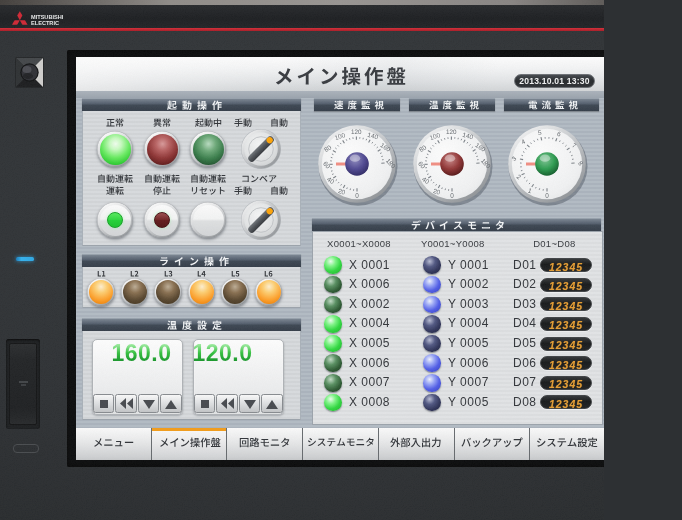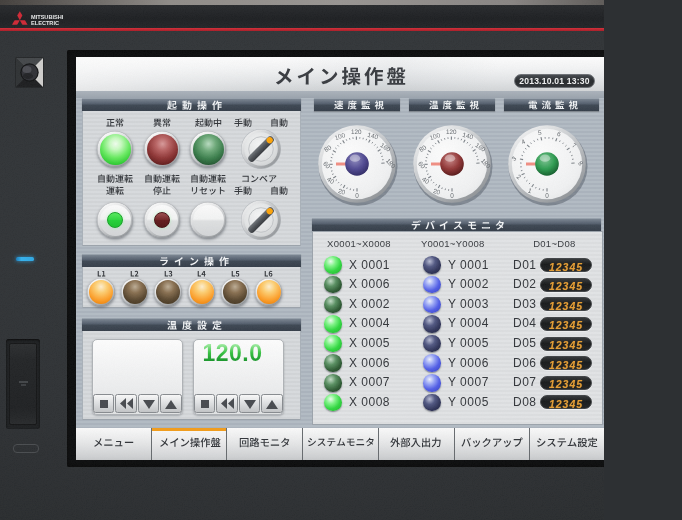--- a/index.html
+++ b/index.html
@@ -327,39 +327,40 @@
       <svg width="57" height="14" viewBox="0 0 57 14" style="position:absolute;overflow:visible;left:90.5px;top:262.2px;">
         <g fill="#f4f6f8" transform="translate(0,10.0)">
           <path d="M4.9 -5.6H7.6V-5H4.9ZM4.9 -7.1H7.6V-6.5H4.9ZM3.8 -8.1V-4.1H8.8V-8.1ZM0.9 -7.5C1.5 -7.2 2.4 -6.8 2.7 -6.4L3.4 -7.4C3 -7.7 2.2 -8.1 1.6 -8.4ZM0.3 -4.8C0.9 -4.5 1.8 -4 2.1 -3.7L2.8 -4.7C2.4 -5 1.5 -5.4 0.9 -5.7ZM0.5 -0 1.5 0.7C2 -0.3 2.6 -1.4 3.1 -2.5L2.2 -3.2C1.6 -2 1 -0.8 0.5 -0ZM2.7 -0.4V0.6H9.7V-0.4H9.1V-3.5H3.5V-0.4ZM4.5 -0.4V-2.5H5.1V-0.4ZM6 -0.4V-2.5H6.5V-0.4ZM7.4 -0.4V-2.5H8V-0.4Z"></path>
           <path d="M18.9 -6.3V-5.7H17.5V-4.7H18.9V-3.2H23V-4.7H24.5V-5.7H23V-6.3H21.8V-5.7H20V-6.3ZM21.8 -4.7V-4.1H20V-4.7ZM22.2 -1.8C21.9 -1.5 21.4 -1.2 21 -1C20.5 -1.2 20.1 -1.5 19.8 -1.8ZM17.6 -2.8V-1.8H19.1L18.6 -1.7C18.9 -1.2 19.3 -0.9 19.8 -0.5C19 -0.3 18.1 -0.2 17.1 -0.1C17.3 0.2 17.6 0.6 17.6 0.9C18.8 0.8 20 0.5 20.9 0.1C21.8 0.5 22.9 0.8 24 0.9C24.1 0.6 24.5 0.1 24.7 -0.1C23.8 -0.2 23 -0.3 22.2 -0.5C23 -1 23.6 -1.6 24 -2.4L23.2 -2.8L23 -2.8ZM16.1 -7.6V-4.8C16.1 -3.3 16 -1.2 15.2 0.2C15.5 0.3 16 0.7 16.2 0.9C17.1 -0.7 17.3 -3.1 17.3 -4.8V-6.5H24.5V-7.6H20.9V-8.5H19.7V-7.6Z"></path>
           <path d="M30.8 -8.2V-7.3H33.9V-8.2ZM30.8 -4.1V-3.2H33.9V-4.1ZM30.3 -6.8V-5.9H34.2V-6.8ZM30.8 -2.7V0.8H31.8V0.4H33.9V-0.2C34.1 0.1 34.4 0.6 34.5 0.9C35.4 0.6 36.1 0.3 36.8 -0.2C37.4 0.3 38.2 0.6 39 0.9C39.2 0.6 39.5 0.1 39.8 -0.1C39 -0.3 38.3 -0.6 37.7 -1C38.4 -1.8 38.9 -2.7 39.2 -3.9L38.5 -4.2L38.3 -4.2H34.8C35.8 -4.9 36 -6 36 -7V-7.2H37.1V-6C37.1 -5 37.3 -4.6 38.1 -4.6C38.3 -4.6 38.6 -4.6 38.7 -4.6C39.4 -4.6 39.7 -5 39.8 -6.2C39.5 -6.3 39 -6.5 38.8 -6.7C38.8 -5.8 38.7 -5.7 38.6 -5.7C38.5 -5.7 38.4 -5.7 38.4 -5.7C38.2 -5.7 38.2 -5.7 38.2 -6V-8.2H34.9V-7C34.9 -6.3 34.7 -5.6 33.9 -5V-5.4H30.8V-4.5H33.9V-4.9C34.1 -4.8 34.5 -4.4 34.7 -4.2H34.4V-3.1H37.7C37.5 -2.6 37.2 -2.1 36.8 -1.8C36.4 -2.1 36 -2.6 35.8 -3.1L34.7 -2.8C35 -2.1 35.4 -1.5 35.9 -1C35.3 -0.6 34.6 -0.4 33.9 -0.2V-2.7ZM31.8 -1.7H32.8V-0.6H31.8Z"></path>
           <path d="M47 -3.8C46.8 -2 46.3 -0.7 45.2 0.1C45.5 0.3 46 0.7 46.2 1C46.8 0.5 47.2 -0.2 47.5 -1C48.5 0.5 49.8 0.8 51.7 0.8H54.2C54.3 0.4 54.5 -0.1 54.6 -0.4C54 -0.4 52.3 -0.4 51.8 -0.4C51.4 -0.4 51 -0.4 50.6 -0.5V-2H53.4V-3.1H50.6V-4.3H52.8V-5.5H47.2V-4.3H49.4V-0.8C48.8 -1.1 48.3 -1.6 48 -2.4C48.1 -2.8 48.2 -3.2 48.2 -3.6ZM45.7 -7.5V-5H46.9V-6.3H53.1V-5H54.3V-7.5H50.6V-8.5H49.4V-7.5Z"></path>
         </g>
       </svg>
       <div class="cbox abs" style="left:6px;top:274px;width:219px;height:89px"></div>
       <div class="tpanel" style="left:15.5px;top:282px"></div>
+      <div class="dig digG" style="left:15.5px;top:285.5px;width:86px;text-align:right">160.0</div>
       <div class="tbtn" style="left:17.0px;top:336.5px;width:21.4px;height:19.5px"></div>
       <div class="abs" style="left:23.7px;top:342.5px;width:8px;height:8px;background:#43464b"></div>
       <div class="tbtn" style="left:39.4px;top:336.5px;width:21.4px;height:19.5px"></div>
       <svg class="abs" style="left:43.6px;top:341px" width="13" height="11" viewBox="0 0 13 11">
         <g fill="#43464b">
           <polygon points="6,0 6,11 0,5.5"></polygon>
           <polygon points="13,0 13,11 7,5.5"></polygon>
         </g>
       </svg>
       <div class="tbtn" style="left:61.8px;top:336.5px;width:21.4px;height:19.5px"></div>
       <svg class="abs" style="left:66.7px;top:342.5px" width="12" height="9" viewBox="0 0 12 9">
         <polygon points="0,0 12,0 6,9" fill="#43464b"></polygon>
       </svg>
       <div class="tbtn" style="left:84.2px;top:336.5px;width:21.4px;height:19.5px"></div>
       <svg class="abs" style="left:89.1px;top:342.5px" width="12" height="9" viewBox="0 0 12 9">
         <polygon points="0,9 12,9 6,0" fill="#43464b"></polygon>
       </svg>
       <div class="tpanel" style="left:116.5px;top:282px"></div>
-      <div class="dig digG" style="left:116.5px;top:285.5px;width:86px;text-align:center">120.0</div>
+      <div class="dig digG" style="left:116.5px;top:285.5px;width:86px;text-align:left">120.0</div>
       <div class="tbtn" style="left:118.0px;top:336.5px;width:21.4px;height:19.5px"></div>
       <div class="abs" style="left:124.7px;top:342.5px;width:8px;height:8px;background:#43464b"></div>
       <div class="tbtn" style="left:140.4px;top:336.5px;width:21.4px;height:19.5px"></div>
       <svg class="abs" style="left:144.6px;top:341px" width="13" height="11" viewBox="0 0 13 11">
         <g fill="#43464b">
           <polygon points="6,0 6,11 0,5.5"></polygon>
           <polygon points="13,0 13,11 7,5.5"></polygon>
         </g>
       </svg>
       <div class="tbtn" style="left:162.8px;top:336.5px;width:21.4px;height:19.5px"></div>

